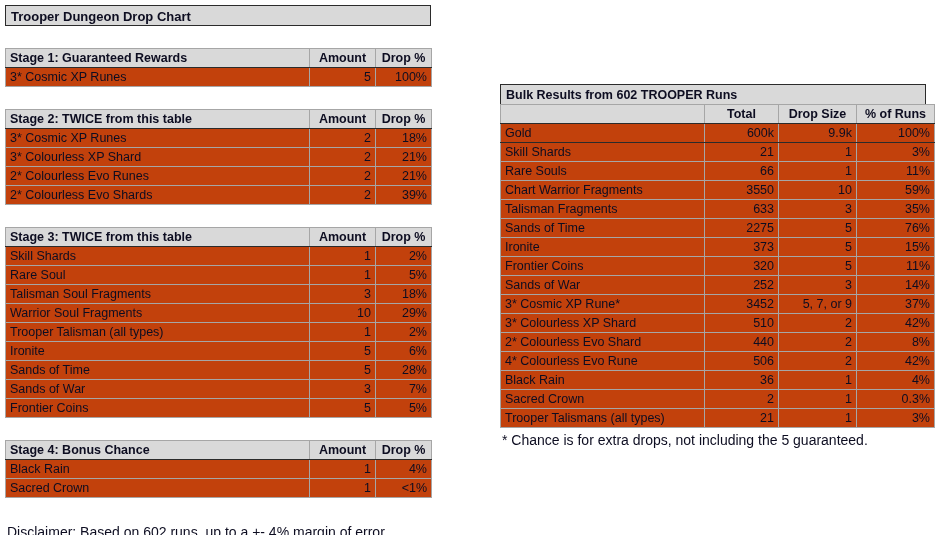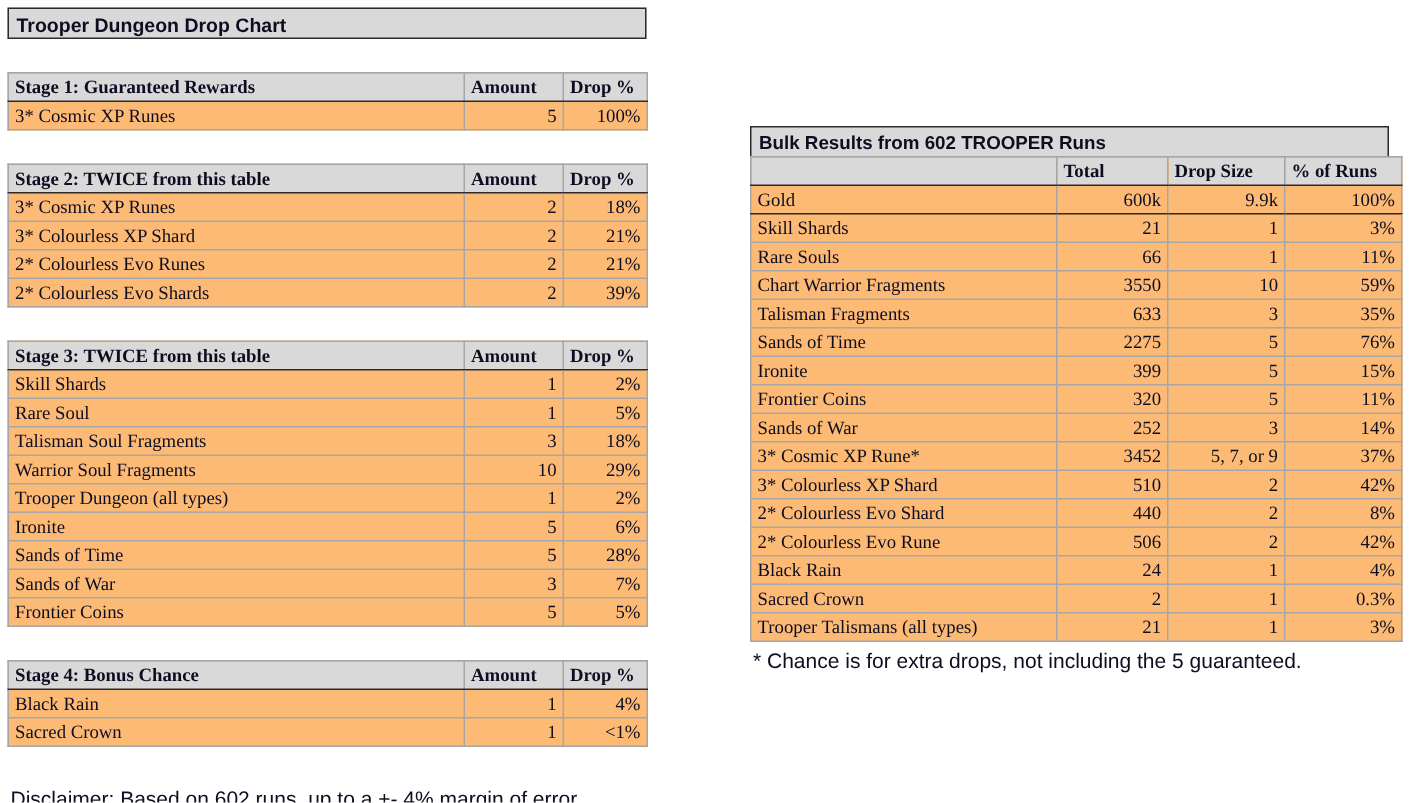--- a/index.html
+++ b/index.html
@@ -41,42 +41,41 @@
     font-size: 13px;
     box-sizing: border-box;
   }
 
   
   .tbl {
     border-collapse: collapse;
     width: 100%;
     table-layout: fixed;
     border: 1.6px solid #2b2b2b;
-    background: #fdba74;
-    font-family: Liberation Serif, serif;
+    background: #c2410c;
   }
   .tbl td, .tbl th {
     border: 1px solid #a6a6a6;
     height: 19px;
     padding: 0 4px;
     font-weight: normal;
     font-size: 12.5px;
     line-height: 18px;
     overflow: hidden;
     white-space: nowrap;
     text-align: left;
     box-sizing: border-box;
   }
   .tbl thead th {
     background: #d9d9d9;
     font-weight: bold;
     border-bottom: 1.6px solid #2b2b2b;
   }
   .tbl .num { text-align: right; }
-  .tbl .hdr-num { text-align: left; }
+  .tbl .hdr-num { text-align: center; }
 
   
   .tbl tr.sep-below td { border-bottom: 1.6px solid #2b2b2b; }
 
   
   .stage-tbl col.c-name { width: 304px; }
   .stage-tbl col.c-amt  { width: 66px; }
   .stage-tbl col.c-pct  { width: 56px; }
 
   
@@ -203,21 +202,21 @@
             <td>Talisman Soul Fragments</td>
             <td class="num">3</td>
             <td class="num">18%</td>
           </tr>
           <tr>
             <td>Warrior Soul Fragments</td>
             <td class="num">10</td>
             <td class="num">29%</td>
           </tr>
           <tr>
-            <td>Trooper Dungeon (all types)</td>
+            <td>Trooper Talisman (all types)</td>
             <td class="num">1</td>
             <td class="num">2%</td>
           </tr>
           <tr>
             <td>Ironite</td>
             <td class="num">5</td>
             <td class="num">6%</td>
           </tr>
           <tr>
             <td>Sands of Time</td>
@@ -319,21 +318,21 @@
           <td class="num">35%</td>
         </tr>
         <tr>
           <td>Sands of Time</td>
           <td class="num">2275</td>
           <td class="num">5</td>
           <td class="num">76%</td>
         </tr>
         <tr>
           <td>Ironite</td>
-          <td class="num">399</td>
+          <td class="num">373</td>
           <td class="num">5</td>
           <td class="num">15%</td>
         </tr>
         <tr>
           <td>Frontier Coins</td>
           <td class="num">320</td>
           <td class="num">5</td>
           <td class="num">11%</td>
         </tr>
         <tr>
@@ -354,28 +353,28 @@
           <td class="num">2</td>
           <td class="num">42%</td>
         </tr>
         <tr>
           <td>2* Colourless Evo Shard</td>
           <td class="num">440</td>
           <td class="num">2</td>
           <td class="num">8%</td>
         </tr>
         <tr>
-          <td>2* Colourless Evo Rune</td>
+          <td>4* Colourless Evo Rune</td>
           <td class="num">506</td>
           <td class="num">2</td>
           <td class="num">42%</td>
         </tr>
         <tr>
           <td>Black Rain</td>
-          <td class="num">24</td>
+          <td class="num">36</td>
           <td class="num">1</td>
           <td class="num">4%</td>
         </tr>
         <tr>
           <td>Sacred Crown</td>
           <td class="num">2</td>
           <td class="num">1</td>
           <td class="num">0.3%</td>
         </tr>
         <tr>

